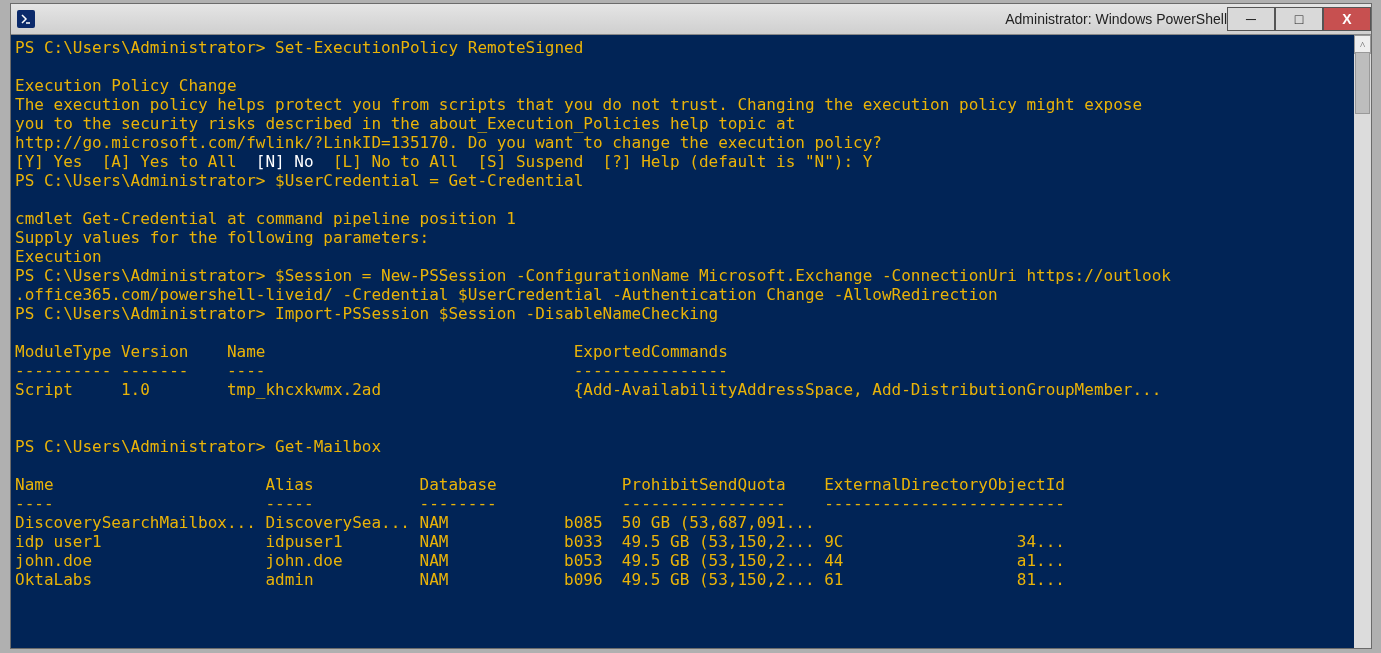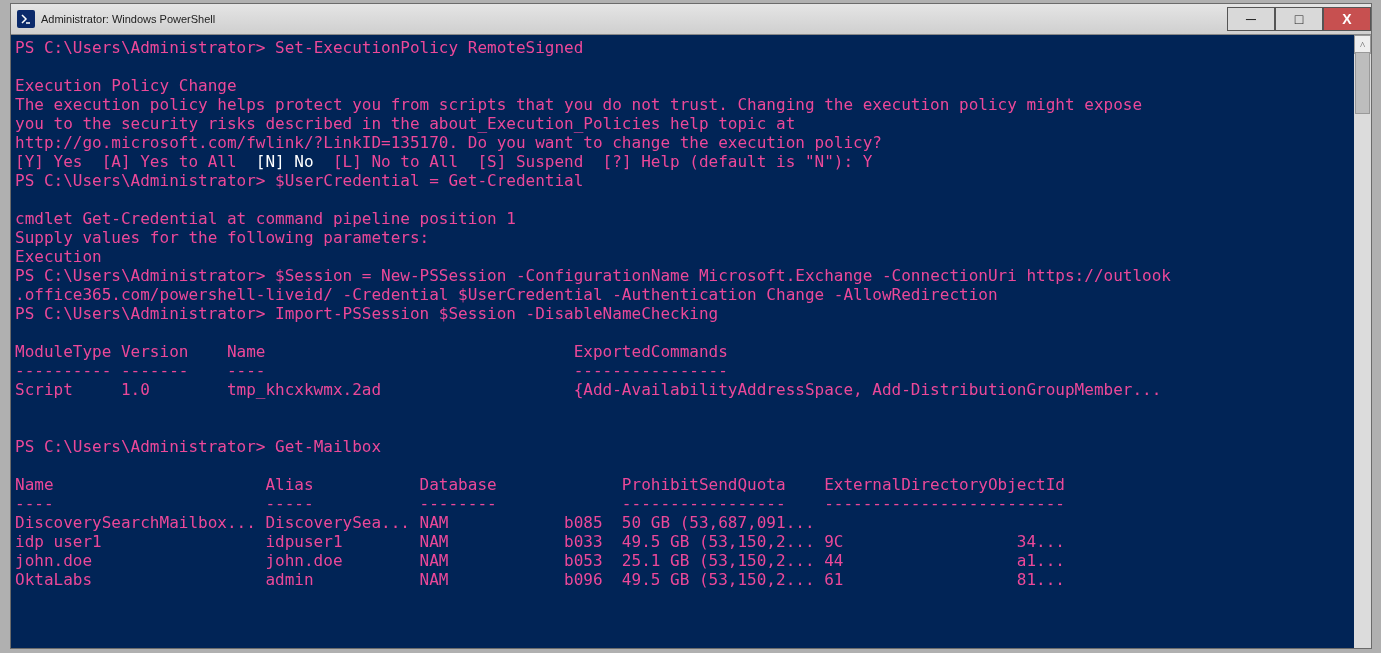--- a/index.html
+++ b/index.html
@@ -1,32 +1,32 @@
 <!DOCTYPE html>
 <html><head>
 <meta charset="utf-8">
 <style>
   html,body{margin:0;padding:0;width:1381px;height:653px;background:#b0b0b0;font-family:Consolas,"Lucida Console",monospace;font-size:16px;line-height:19px;}
   .window{position:absolute;left:10px;top:3px;width:1360px;border:1px solid #6b6b6b;background:#012456;}
   .titlebar{height:30px;background:linear-gradient(#e5e5e5,#cfcfcf);display:flex;align-items:center;border-bottom:1px solid #888;}
   .titlebar .icon{width:18px;height:18px;margin:0 6px;background:#0b2a6b;display:flex;align-items:center;justify-content:center;border-radius:2px;}
   .titlebar .icon svg{width:12px;height:12px;}
-  .titlebar .title{flex:1;text-align:left;font-family:"Segoe UI",Tahoma,sans-serif;font-size:11px;color:#222;}
+  .titlebar .title{flex:1;text-align:right;font-family:"Segoe UI",Tahoma,sans-serif;font-size:14px;color:#222;}
   .win-controls{display:flex;}
   .win-btn{width:46px;height:22px;border:1px solid #555;background:#d9d9d9;display:flex;align-items:center;justify-content:center;font-family:"Segoe UI",sans-serif;}
   .win-btn.close{background:#c75050;color:#fff;}
   .win-btn span{font-size:14px;font-weight:bold;color:#222;}
   .win-btn.close span{color:#fff;}
   .console-wrap{display:flex;}
   .console{flex:1;background:#012456;color:#eeedf0;padding:3px 0 10px 4px;white-space:pre;overflow:hidden;min-height:600px;}
   .scrollbar{width:17px;background:#dcdcdc;position:relative;}
   .scroll-up{position:absolute;top:0;left:0;right:0;height:17px;border:1px solid #999;background:#eee;display:flex;align-items:center;justify-content:center;font-size:10px;color:#555;}
   .scroll-thumb{position:absolute;top:17px;left:1px;right:1px;height:60px;background:#bdbdbd;border:1px solid #999;}
   .ps-yellow{color:#ffffff;}
-  .ps-white{color:#ec4899;}
+  .ps-white{color:#eab308;}
 </style>
 </head>
 <body>
 
 <div class="window">
 
   <div class="titlebar">
     <div class="icon">
       <svg viewBox="0 0 12 12">
           <path d="M2 2 L6 6 L2 10" stroke="#fff" stroke-width="1.5" fill="none"></path>
@@ -69,21 +69,21 @@
 <span class="ps-white">---------- -------    ----                                ----------------</span>
 <span class="ps-white">Script     1.0        tmp_khcxkwmx.2ad                    {Add-AvailabilityAddressSpace, Add-DistributionGroupMember...</span>
 <span></span>
 <span></span>
 <span class="ps-white">PS C:\Users\Administrator&gt; </span><span class="ps-white">Get-Mailbox</span>
 <span></span>
 <span class="ps-white">Name                      Alias           Database             ProhibitSendQuota    ExternalDirectoryObjectId</span>
 <span class="ps-white">----                      -----           --------             -----------------    -------------------------</span>
 <span class="ps-white">DiscoverySearchMailbox... DiscoverySea... NAM            b085  50 GB (53,687,091...</span>
 <span class="ps-white">idp user1                 idpuser1        NAM            b033  49.5 GB (53,150,2... 9C                  34...</span>
-<span class="ps-white">john.doe                  john.doe        NAM            b053  25.1 GB (53,150,2... 44                  a1...</span>
+<span class="ps-white">john.doe                  john.doe        NAM            b053  49.5 GB (53,150,2... 44                  a1...</span>
 <span class="ps-white">OktaLabs                  admin           NAM            b096  49.5 GB (53,150,2... 61                  81...</span>
 </div>
 
     <div class="scrollbar">
       <div class="scroll-up">
           <span>˄</span>
         </div>
       <div class="scroll-thumb"></div>
     </div>
   </div>

